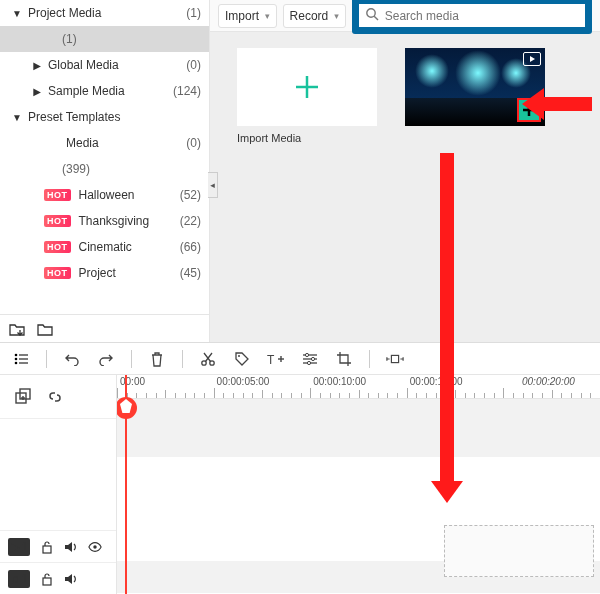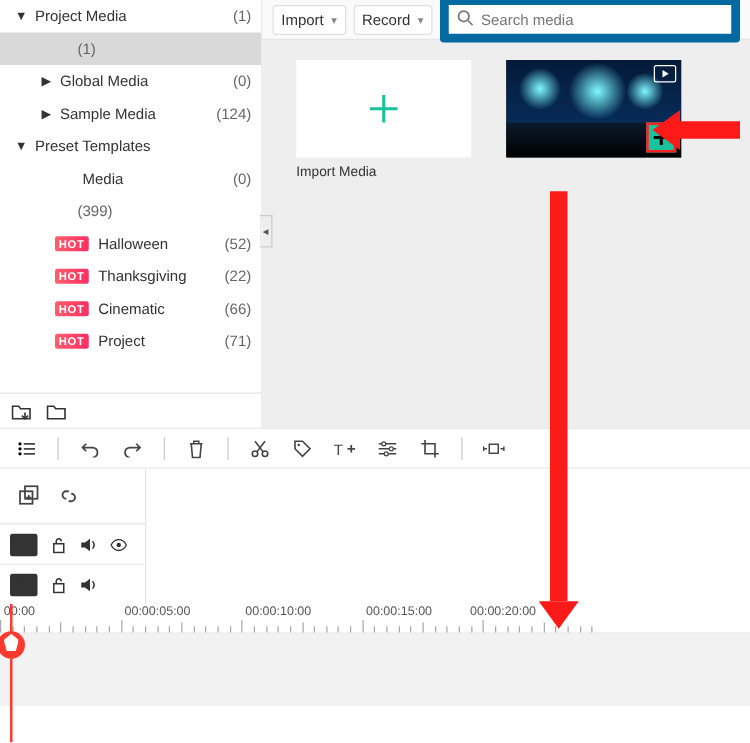--- a/index.html
+++ b/index.html
@@ -38,21 +38,21 @@
   .clip-type-icon { position:absolute; top:4px; right:4px; width:18px; height:14px; border:1.5px solid #fff; border-radius:2px; display:flex; align-items:center; justify-content:center;}
   .clip-type-icon::after{content:""; width:0;height:0;border-left:5px solid #fff;border-top:3px solid transparent;border-bottom:3px solid transparent;}
   .add-btn { position:absolute; right:4px; bottom:4px; width:24px; height:24px; background:#18c29c; border:2px solid #ff2020; display:flex; align-items:center; justify-content:center; cursor:pointer; }
   .add-btn svg { stroke:#000; }
   .collapse-handle { position:absolute; left:-2px; top:140px; width:10px; height:26px; background:#eee; border:1px solid #ccc; border-left:none; display:flex; align-items:center; justify-content:center; font-size:9px; color:#555; cursor:pointer; }
   
   .tl-toolbar { height:32px; border-bottom:1px solid #e5e5e5; background:#fff; display:flex; align-items:center; padding:0 12px; gap:16px;}
   .tl-toolbar .sep { width:1px; height:18px; background:#ccc; }
   .tl-icon { width:18px; height:18px; display:inline-flex; align-items:center; justify-content:center; color:#444; cursor:pointer;}
   
-  .timeline { position:relative; height:219px; display:flex; background:#fff;flex-direction:column;}
+  .timeline { position:relative; height:219px; display:flex; background:#fff;}
   .track-heads { width:117px; border-right:1px solid #e5e5e5; display:flex; flex-direction:column; }
   .track-head-toolbar { height:44px; display:flex; align-items:center; gap:14px; padding:0 14px; border-bottom:1px solid #eee;}
   .track-head-spacer { flex:1; }
   .track-head { height:32px; display:flex; align-items:center; gap:10px; padding:0 8px; border-top:1px solid #eee;}
   .track-head .label-box { width:22px; height:18px; background:#333; color:#fff; font-size:10px; display:flex; align-items:center; justify-content:center; gap:2px; border-radius:2px;}
   .tiny-icon { width:14px; height:14px; display:inline-flex; align-items:center; justify-content:center; color:#333;}
   .track-area { flex:1; position:relative; background:#fff; overflow:hidden;}
   .ruler { height:24px; border-bottom:1px solid #e5e5e5; position:relative; background:#fff;}
   .ruler-label { position:absolute; top:1px; font-size:10px; color:#555;}
   .ruler-tick { position:absolute; bottom:0; width:1px; background:#aaa;}
@@ -123,21 +123,21 @@
         <div class="tree-item indent-1">
           <span class="tree-arrow"></span>
           <span class="hot-badge">HOT</span>
           <span class="tree-label">Cinematic</span>
           <span class="tree-count">(66)</span>
         </div>
         <div class="tree-item indent-1">
           <span class="tree-arrow"></span>
           <span class="hot-badge">HOT</span>
           <span class="tree-label">Project</span>
-          <span class="tree-count">(71)</span>
+          <span class="tree-count">(45)</span>
         </div>
       </div>
     <div class="sidebar-footer">
       <span class="sf-icon">
         <svg width="16" height="14" viewBox="0 0 16 14">
             <path fill="none" stroke="#333" stroke-width="1.3" d="M1 3h5l1.5 2H15v8H1z"></path>
             <path stroke="#333" stroke-width="1.3" d="M11 8v5M8.5 10.5L11 13l2.5-2.5" fill="none"></path>
           </svg>
       </span>
       <span class="sf-icon">
@@ -378,21 +378,21 @@
         <span class="ruler-tick" style="left: 289.8px; height: 10px;"></span>
         <span class="ruler-tick" style="left: 299.46px; height: 5px;"></span>
         <span class="ruler-tick" style="left: 309.12px; height: 5px;"></span>
         <span class="ruler-tick" style="left: 318.78px; height: 5px;"></span>
         <span class="ruler-tick" style="left: 328.44px; height: 5px;"></span>
         <span class="ruler-tick" style="left: 338.1px; height: 8px;"></span>
         <span class="ruler-tick" style="left: 347.76px; height: 5px;"></span>
         <span class="ruler-tick" style="left: 357.42px; height: 5px;"></span>
         <span class="ruler-tick" style="left: 367.08px; height: 5px;"></span>
         <span class="ruler-tick" style="left: 376.74px; height: 5px;"></span>
-        <span class="ruler-label" style="left: 376px;">00:00:20:00</span>
+        <span class="ruler-label" style="left: 405px; font-style: italic;">00:00:20:00</span>
         <span class="ruler-tick" style="left: 386.4px; height: 10px;"></span>
         <span class="ruler-tick" style="left: 396.06px; height: 5px;"></span>
         <span class="ruler-tick" style="left: 405.72px; height: 5px;"></span>
         <span class="ruler-tick" style="left: 415.38px; height: 5px;"></span>
         <span class="ruler-tick" style="left: 425.04px; height: 5px;"></span>
         <span class="ruler-tick" style="left: 434.7px; height: 8px;"></span>
         <span class="ruler-tick" style="left: 444.36px; height: 5px;"></span>
         <span class="ruler-tick" style="left: 454.02px; height: 5px;"></span>
         <span class="ruler-tick" style="left: 463.68px; height: 5px;"></span>
         <span class="ruler-tick" style="left: 473.34px; height: 5px;"></span>

